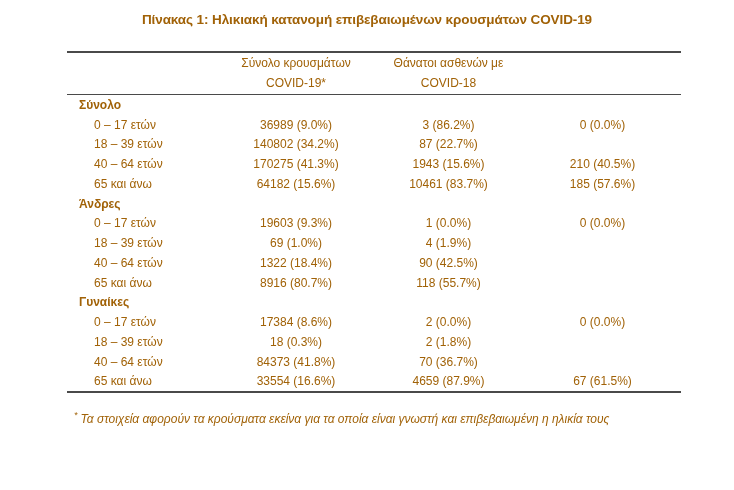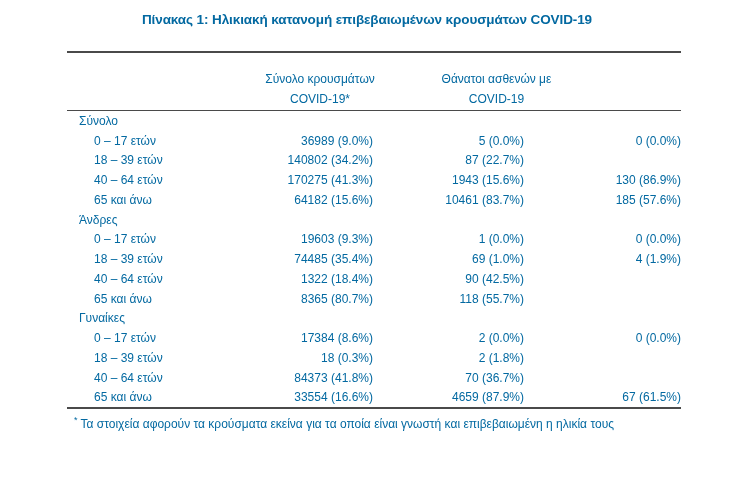--- a/index.html
+++ b/index.html
@@ -6,21 +6,21 @@
     margin: 0;
     padding: 0;
     background: #ffffff;
   }
   .page {
     position: relative;
     width: 734px;
     height: 490px;
     background: #ffffff;
     font-family: "Liberation Sans", "DejaVu Sans", sans-serif;
-    color: #0369a1;
+    color: #a16207;
     overflow: hidden;
   }
   .title {
     position: absolute;
     top: 12px;
     left: 0;
     width: 100%;
     text-align: center;
     font-size: 13.5px;
     font-weight: 600;
@@ -31,54 +31,54 @@
     top: 51px;
     left: 67px;
     width: 614px;
     border-top: 2px solid #4a4a4a;
     border-bottom: 2px solid #4a4a4a;
     font-size: 12px;
   }
   .thead {
     display: grid;
     grid-template-columns: 152px 154px 151px 157px;
-    padding: 16px 0 1px 0;
+    padding: 0 0 1px 0;
     border-bottom: 1.5px solid #4a4a4a;
-    gap: 24px;
   }
   .hcell {
     text-align: center;
     line-height: 20px;
   }
   .tbody .row {
     display: grid;
     grid-template-columns: 152px 154px 151px 157px;
     height: 19.75px;
     align-items: center;
   }
   .cell.num {
-    text-align: right;
+    text-align: center;
     white-space: nowrap;
   }
   .cell.rlabel {
     padding-left: 27px;
     white-space: nowrap;
   }
   .section-label {
     padding-left: 12px;
-    font-weight: 400;
+    font-weight: 700;
     white-space: nowrap;
   }
   .footnote {
     position: absolute;
-    top: 414px;
+    top: 405px;
     left: 74px;
     font-size: 12px;
-    line-height: 13px;
+    line-height: 20px;
     white-space: nowrap;
+    font-style: italic;
   }
   .fn-marker {
     vertical-align: super;
     font-size: 9px;
     margin-right: 3px;
   }
 </style>
 </head>
 <body>
 
@@ -89,76 +89,75 @@
   <div class="table">
 
     <div class="thead">
       <div class="hcell"></div>
       <div class="hcell">
         <div>Σύνολο κρουσμάτων</div>
         <div>COVID-19*</div>
       </div>
       <div class="hcell">
         <div>Θάνατοι ασθενών με</div>
-        <div>COVID-19</div>
+        <div>COVID-18</div>
       </div>
     </div>
 
     <div class="tbody">
 
       <div class="row">
         <div class="cell section-label">Σύνολο</div>
       </div>
       <div class="row">
         <div class="cell rlabel">0 – 17 ετών</div>
         <div class="cell num">36989 (9.0%)</div>
-        <div class="cell num">5 (0.0%)</div>
+        <div class="cell num">3 (86.2%)</div>
         <div class="cell num">0 (0.0%)</div>
       </div>
       <div class="row">
         <div class="cell rlabel">18 – 39 ετών</div>
         <div class="cell num">140802 (34.2%)</div>
         <div class="cell num">87 (22.7%)</div>
       </div>
       <div class="row">
         <div class="cell rlabel">40 – 64 ετών</div>
         <div class="cell num">170275 (41.3%)</div>
         <div class="cell num">1943 (15.6%)</div>
-        <div class="cell num">130 (86.9%)</div>
+        <div class="cell num">210 (40.5%)</div>
       </div>
       <div class="row">
         <div class="cell rlabel">65 και άνω</div>
         <div class="cell num">64182 (15.6%)</div>
         <div class="cell num">10461 (83.7%)</div>
         <div class="cell num">185 (57.6%)</div>
       </div>
 
       <div class="row">
         <div class="cell section-label">Άνδρες</div>
       </div>
       <div class="row">
         <div class="cell rlabel">0 – 17 ετών</div>
         <div class="cell num">19603 (9.3%)</div>
         <div class="cell num">1 (0.0%)</div>
         <div class="cell num">0 (0.0%)</div>
       </div>
       <div class="row">
         <div class="cell rlabel">18 – 39 ετών</div>
-        <div class="cell num">74485 (35.4%)</div>
         <div class="cell num">69 (1.0%)</div>
         <div class="cell num">4 (1.9%)</div>
       </div>
       <div class="row">
         <div class="cell rlabel">40 – 64 ετών</div>
         <div class="cell num">1322 (18.4%)</div>
         <div class="cell num">90 (42.5%)</div>
       </div>
       <div class="row">
         <div class="cell rlabel">65 και άνω</div>
-        <div class="cell num">8365 (80.7%)</div>
+        <div class="cell num">8916 (80.7%)</div>
         <div class="cell num">118 (55.7%)</div>
       </div>
 
       <div class="row">
         <div class="cell section-label">Γυναίκες</div>
       </div>
       <div class="row">
         <div class="cell rlabel">0 – 17 ετών</div>
         <div class="cell num">17384 (8.6%)</div>
         <div class="cell num">2 (0.0%)</div>

